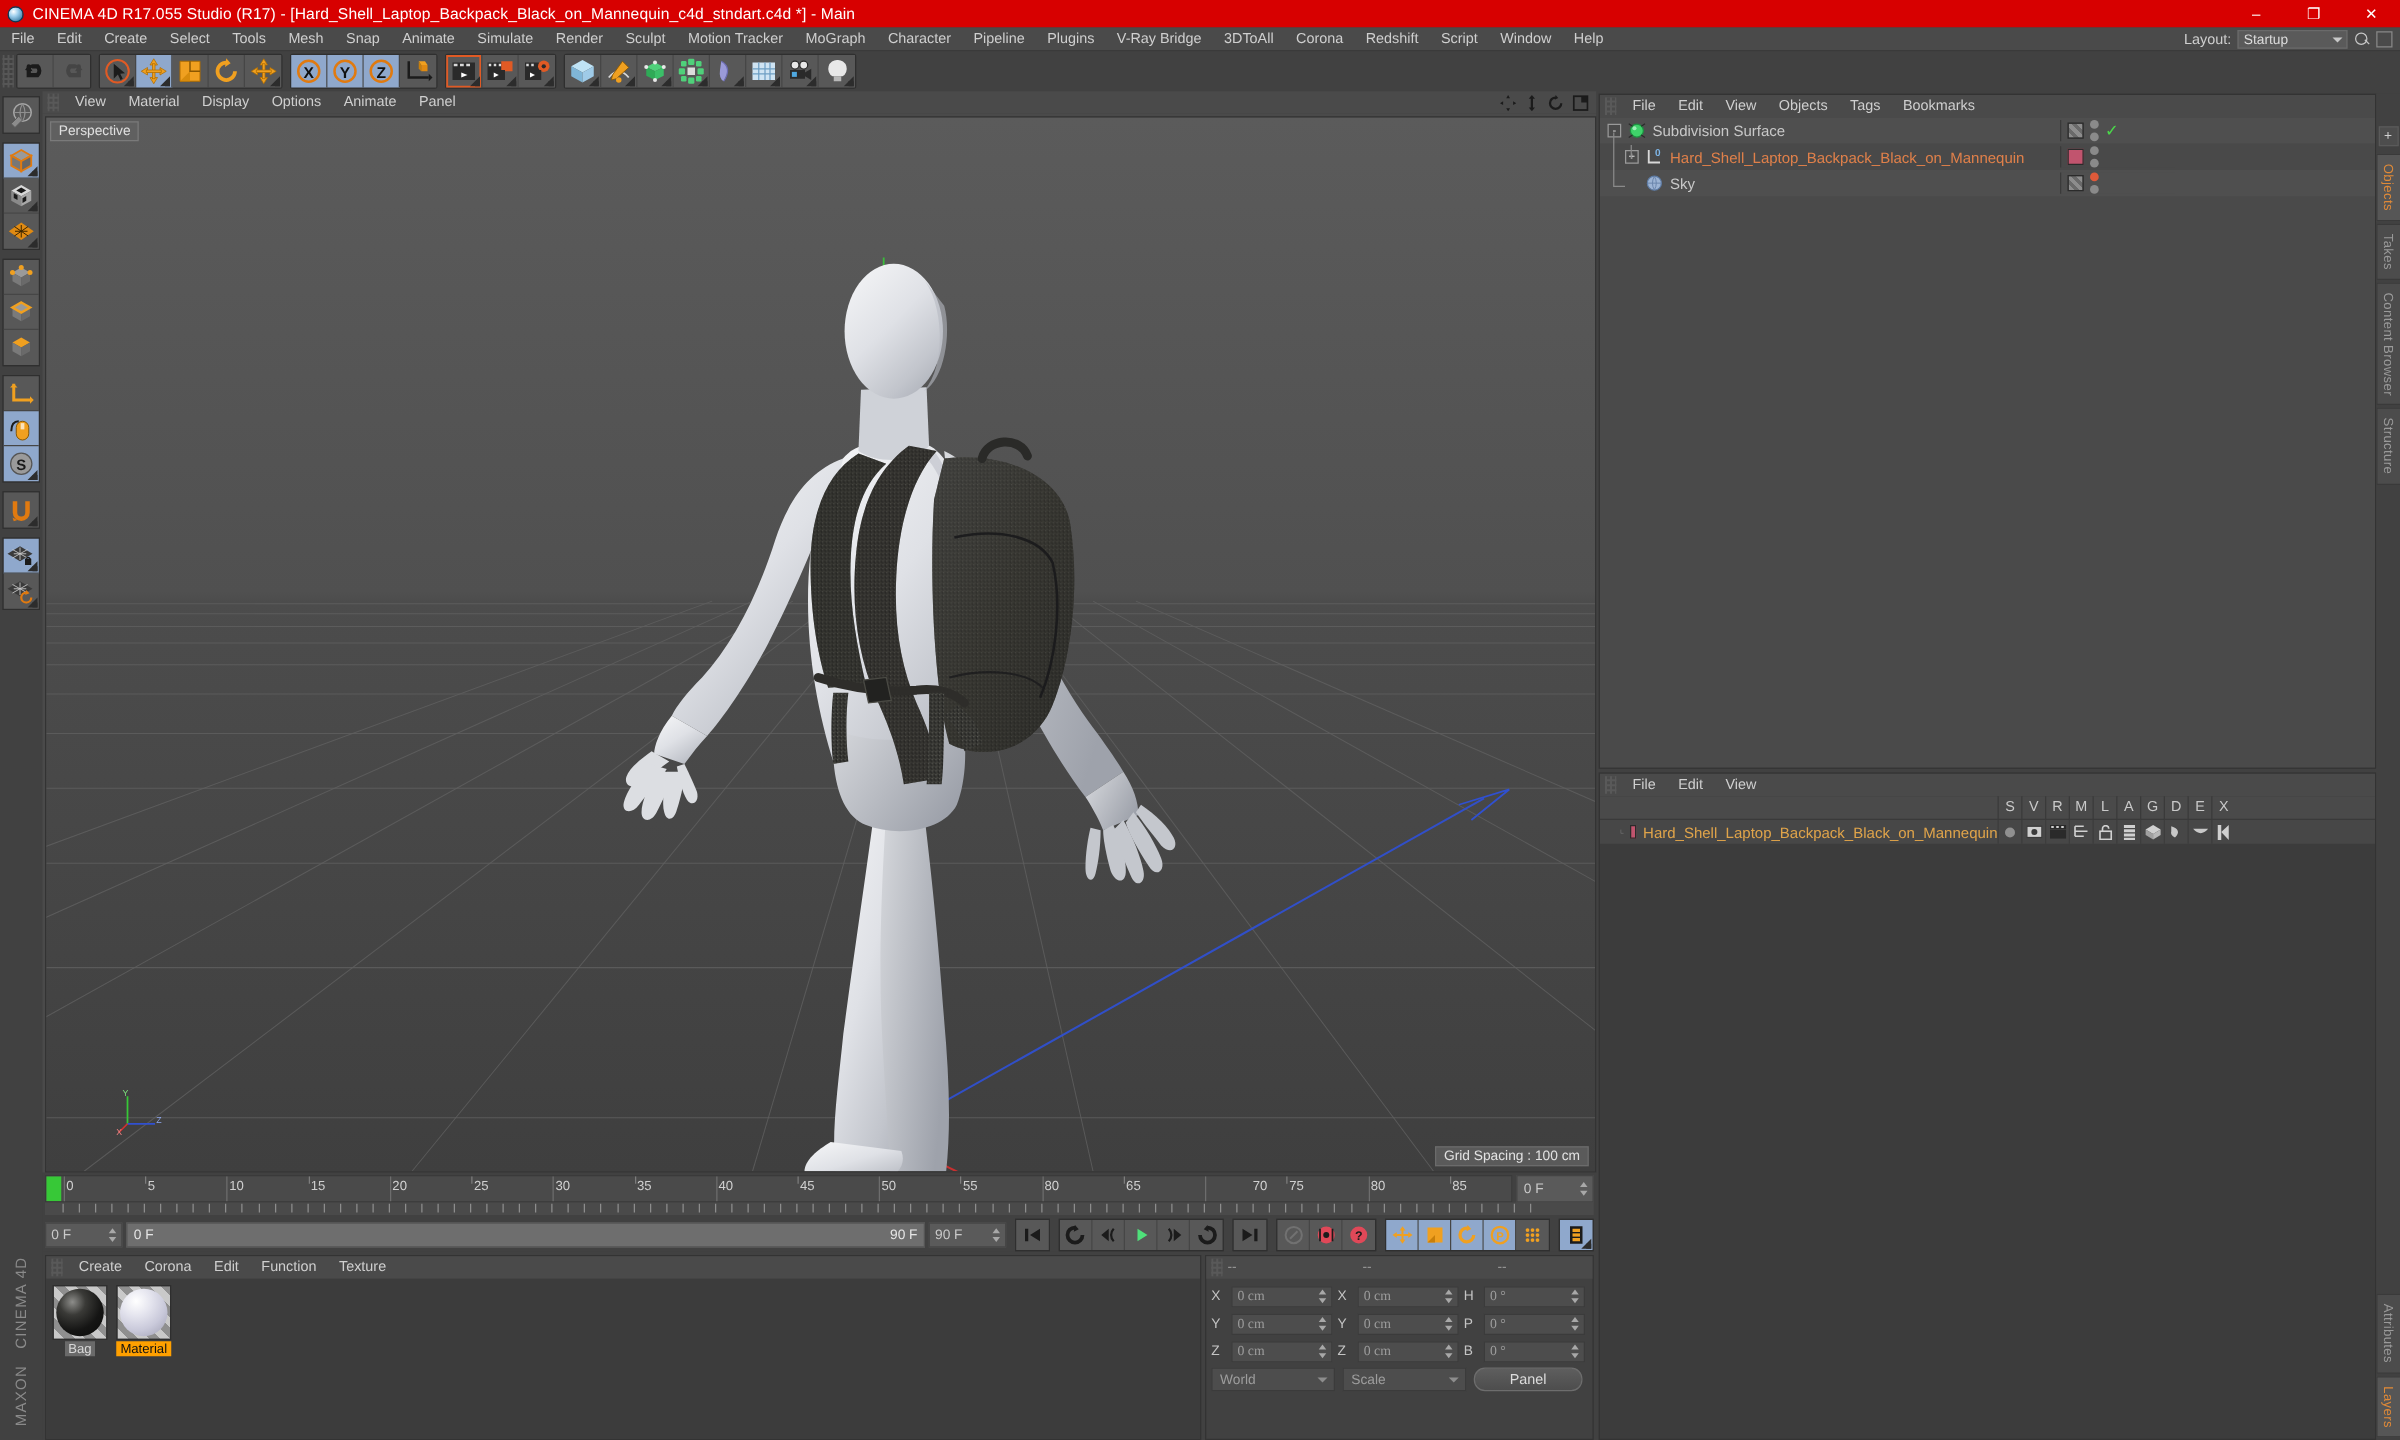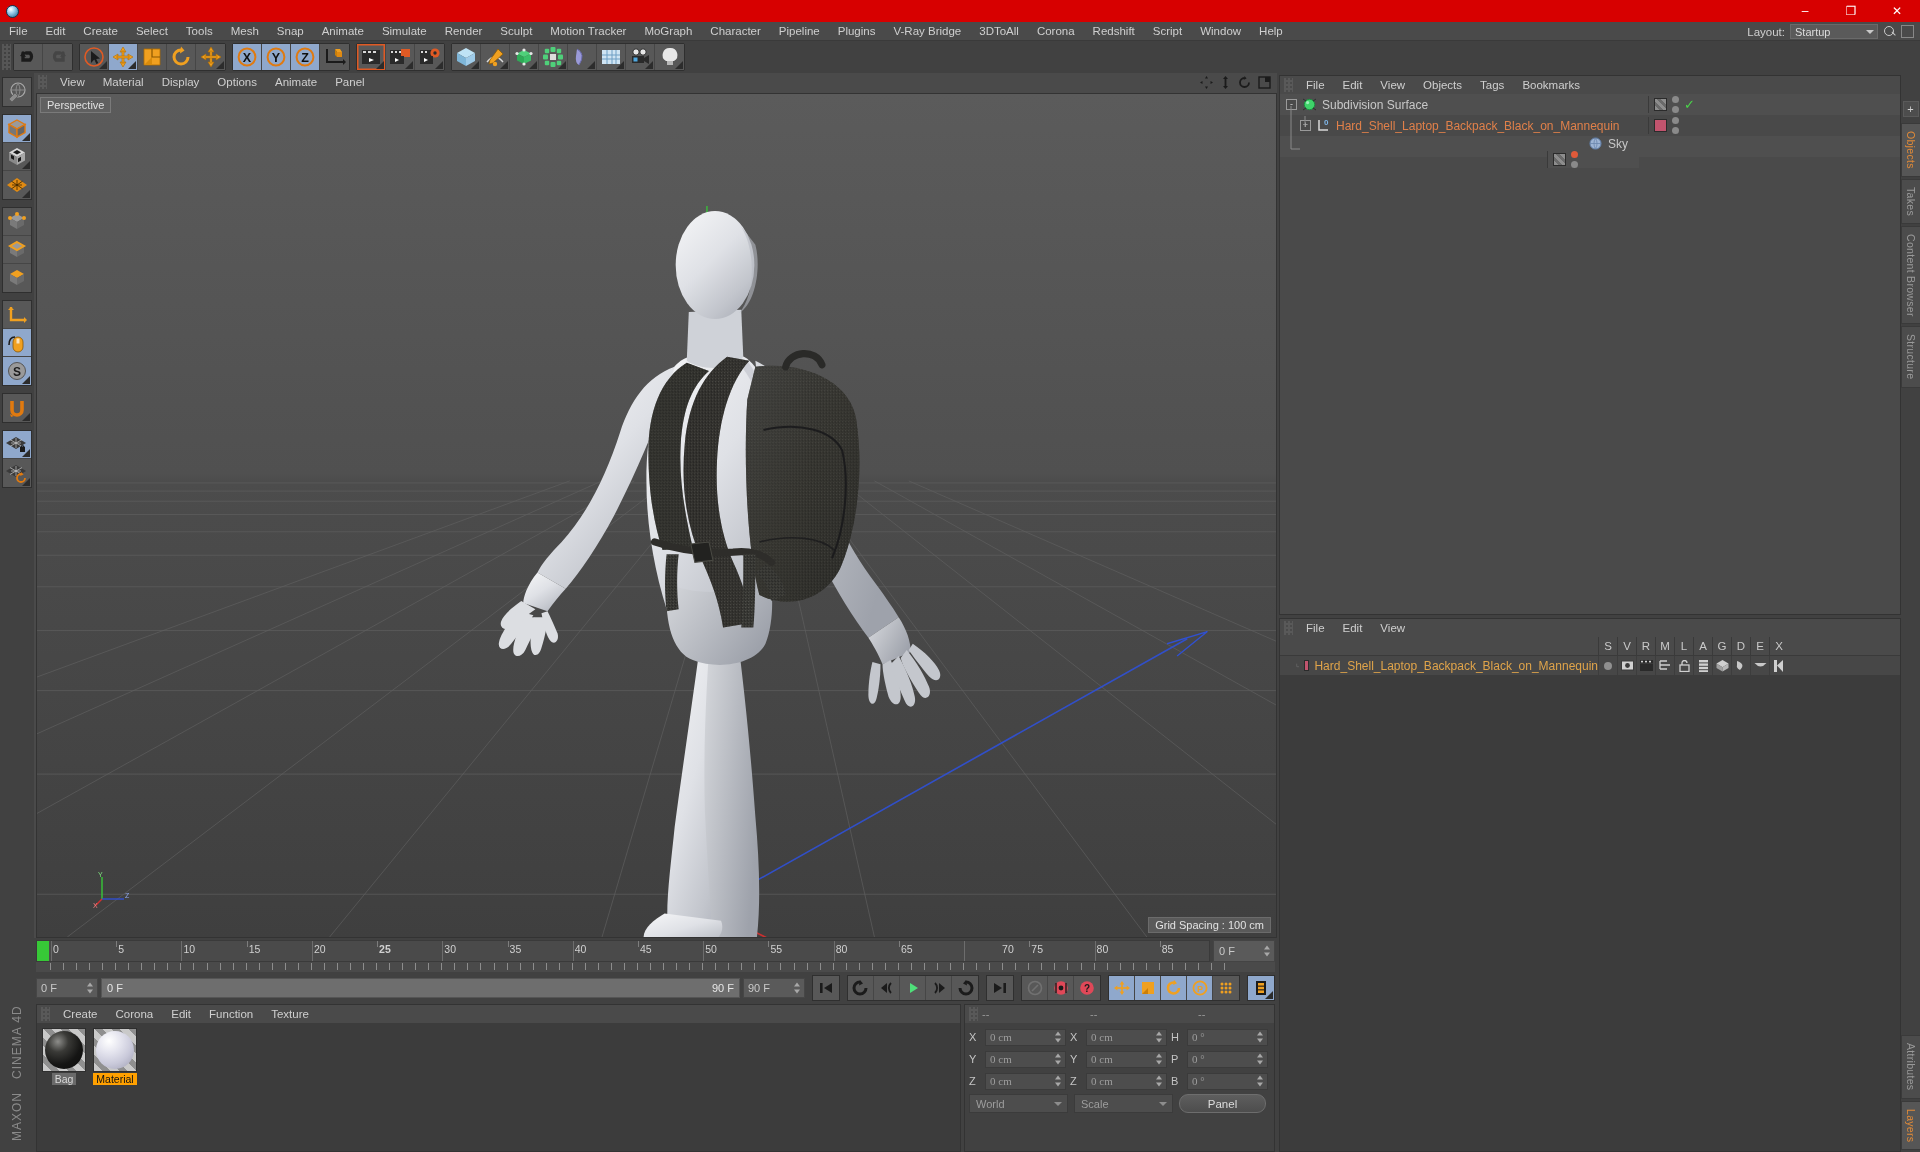--- a/index.html
+++ b/index.html
@@ -155,20 +155,21 @@
   .tabs{width:19px;background:#414141;display:flex;flex-direction:column;align-items:center;padding-top:26px;}
   .vtab{writing-mode:vertical-rl;background:#4c4c4c;border:1px solid #3a3a3a;color:#9a9a9a;
      font-size:10.5px;padding:7px 3px;margin-bottom:2px;letter-spacing:.3px;}
   .vtab.on{color:#e08a38;background:#565656;}
 </style>
 </head>
 <body>
 
 <div class="titlebar">
   <div class="app-ico"></div>
+  <div class="ttl">CINEMA 4D R17.055 Studio (R17) - [Hard_Shell_Laptop_Backpack_Black_on_Mannequin_c4d_stndart.c4d *] - Main</div>
   <div class="wbtns">
     <div class="wbtn">–</div>
     <div class="wbtn">❐</div>
     <div class="wbtn close">✕</div>
   </div>
 </div>
 
 <div class="menubar">
   <div class="mi">File</div>
   <div class="mi">Edit</div>
@@ -746,21 +747,21 @@
               <div class="tlabel" style="left: 14px;">0</div>
               <div class="tick" style="left: 79.2222px; height: 6px; opacity: 0.8;"></div>
               <div class="tlabel" style="left: 79.2222px;">5</div>
               <div class="tick" style="left: 144.444px; height: 22px; opacity: 0.55;"></div>
               <div class="tlabel" style="left: 144.444px;">10</div>
               <div class="tick" style="left: 209.667px; height: 6px; opacity: 0.8;"></div>
               <div class="tlabel" style="left: 209.667px;">15</div>
               <div class="tick" style="left: 274.889px; height: 22px; opacity: 0.55;"></div>
               <div class="tlabel" style="left: 274.889px;">20</div>
               <div class="tick" style="left: 340.111px; height: 6px; opacity: 0.8;"></div>
-              <div class="tlabel" style="left: 340.111px; font-weight: bold;">25</div>
+              <div class="tlabel" style="left: 340.111px;">25</div>
               <div class="tick" style="left: 405.333px; height: 22px; opacity: 0.55;"></div>
               <div class="tlabel" style="left: 405.333px;">30</div>
               <div class="tick" style="left: 470.556px; height: 6px; opacity: 0.8;"></div>
               <div class="tlabel" style="left: 470.556px;">35</div>
               <div class="tick" style="left: 535.778px; height: 22px; opacity: 0.55;"></div>
               <div class="tlabel" style="left: 535.778px;">40</div>
               <div class="tick" style="left: 601px; height: 6px; opacity: 0.8;"></div>
               <div class="tlabel" style="left: 601px;">45</div>
               <div class="tick" style="left: 666.222px; height: 22px; opacity: 0.55;"></div>
               <div class="tlabel" style="left: 666.222px;">50</div>
@@ -1217,21 +1218,21 @@
                 <div class="ocols">
                   <span class="swatch" style="background:#c1546e;"></span>
                   <span class="dotcol">
                     <i class="rdot" style="background:#8a8a8a;display:block;"></i>
                     <i class="rdot" style="background:#8a8a8a;display:block;"></i>
                   </span>
                 </div>
                 <div class="ocol2"></div>
               </div>
 
-              <div class="otrow r2" style="padding-left:6px;flex-direction:column;">
+              <div class="otrow r2" style="padding-left:6px;">
                 <div style="flex:1;display:flex;align-items:center;padding-left:14px;">
                   <span style="width:11px;display:inline-block;"></span>
                   <svg width="15" height="15" viewBox="0 0 15 15" style="margin-left:5px;">
                     <circle cx="7.5" cy="7.5" r="5.6" fill="#9db4d4" stroke="#5d7ba4" stroke-width="1"></circle>
                     <path d="M2 7.5 H13 M7.5 2 Q10.6 7.5 7.5 13 M7.5 2 Q4.4 7.5 7.5 13" fill="none" stroke="#6b86ad" stroke-width=".8"></path>
                   </svg>
                   <span class="obname">Sky</span>
                 </div>
                 <div class="ocols">
                   <span class="swatch diag"></span>

